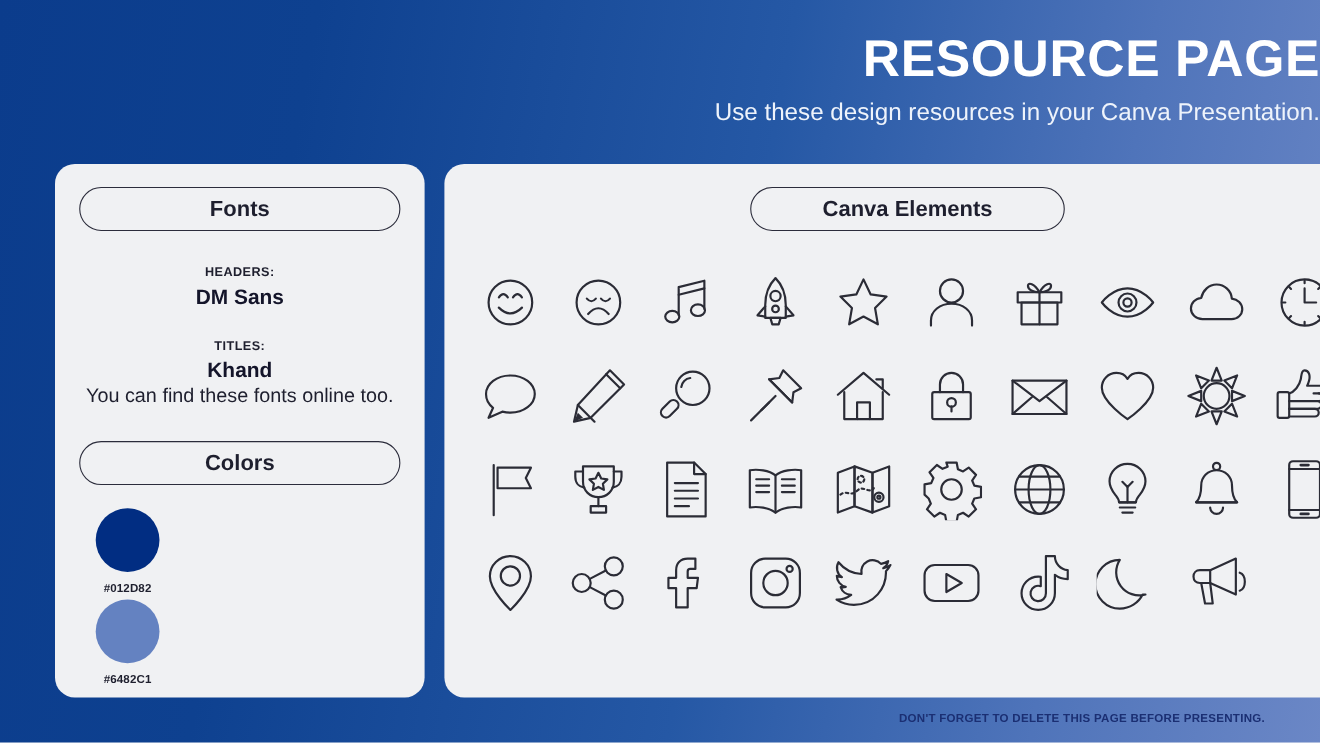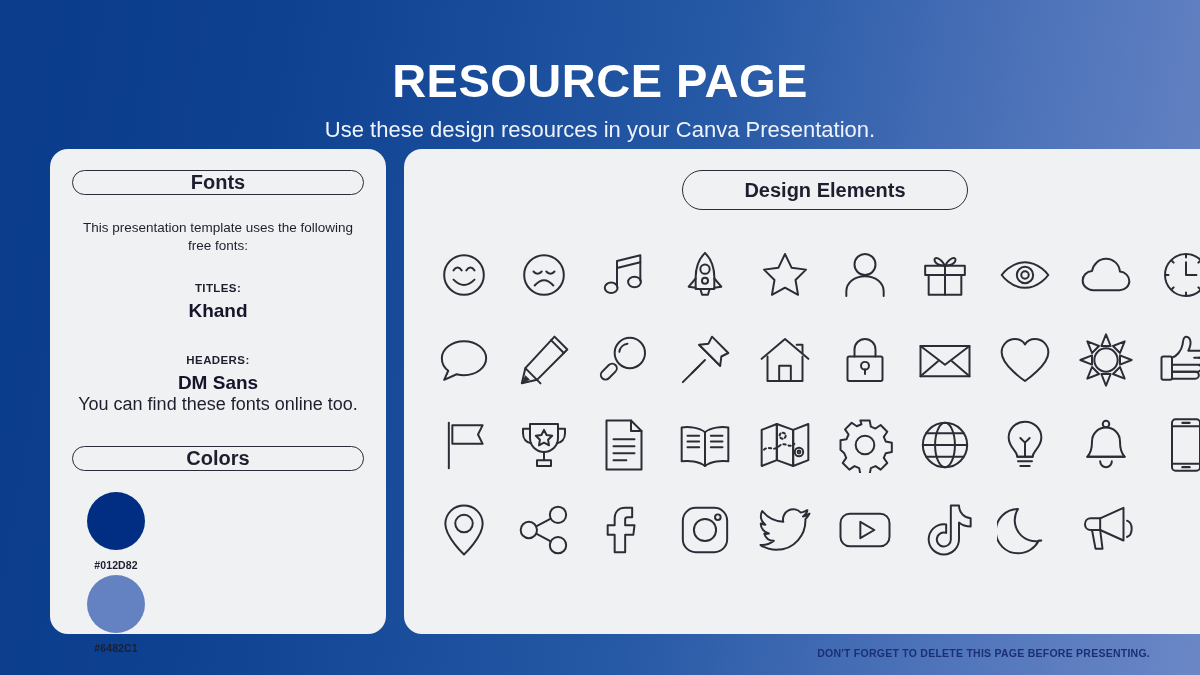--- a/index.html
+++ b/index.html
@@ -4,21 +4,21 @@
 <style>
   * { margin:0; padding:0; box-sizing:border-box; }
   html, body { width:1200px; height:675px; overflow:hidden; }
   body {
     font-family:"Liberation Sans", sans-serif;
     background:linear-gradient(100deg, #0b3c8c 0%, #0e4190 22%, #2558a5 55%, #4f74ba 80%, #6b87c6 100%);
     position:relative;
   }
 
   
-  .header { text-align:center; padding-top:28px;margin-top:28px; }
+  .header { text-align:right; padding-top:28px; }
   .page-title {
     font-size:47px; font-weight:700; color:#ffffff;
     letter-spacing:0.5px; line-height:1.05;
   }
   .page-subtitle {
     margin-top:12px; font-size:22px; color:#eef3fb; font-weight:400;
   }
 
   
   .content {
@@ -110,50 +110,49 @@
   <div class="page-title">RESOURCE PAGE</div>
   <div class="page-subtitle">Use these design resources in your Canva Presentation.</div>
 </div>
 
 <div class="content">
 
   <div class="card card-fonts">
 
     <div class="pill pill-fonts-top">Fonts</div>
 
-    <div class="fonts-intro">This presentation template uses the following free fonts:</div>
+
+    <div class="font-block fb-headers">
+      <div class="font-label">HEADERS:</div>
+      <div class="font-name">DM Sans</div>
+    </div>
 
     <div class="font-block fb-titles">
       <div class="font-label">TITLES:</div>
       <div class="font-name">Khand</div>
-    </div>
-
-    <div class="font-block fb-headers">
-      <div class="font-label">HEADERS:</div>
-      <div class="font-name">DM Sans</div>
     </div>
 
     <div class="fonts-outro">You can find these fonts online too.</div>
 
     <div class="pill pill-colors">Colors</div>
 
     <div class="swatch-row">
       <div class="swatch-cell">
         <div class="swatch-dot" id="sw0" style="background: rgb(1, 45, 130);"></div>
         <div class="swatch-hex">#012D82</div>
       </div>
       <div class="swatch-cell">
         <div class="swatch-dot" id="sw2" style="background: rgb(100, 130, 193);"></div>
         <div class="swatch-hex">#6482C1</div>
       </div>
     </div>
   </div>
 
   <div class="card card-elements">
-    <div class="pill pill-elements">Design Elements</div>
+    <div class="pill pill-elements">Canva Elements</div>
 
     <div class="icon-grid">
 
       <div class="icon-cell">
           <svg viewBox="0 0 48 48">
             <circle cx="24" cy="24" r="17"></circle>
             <path d="M15 20 q3.5-5 7 0"></path>
             <path d="M26 20 q3.5-5 7 0"></path>
             <path d="M15 28 q9 9 18 0"></path>
           </svg>

